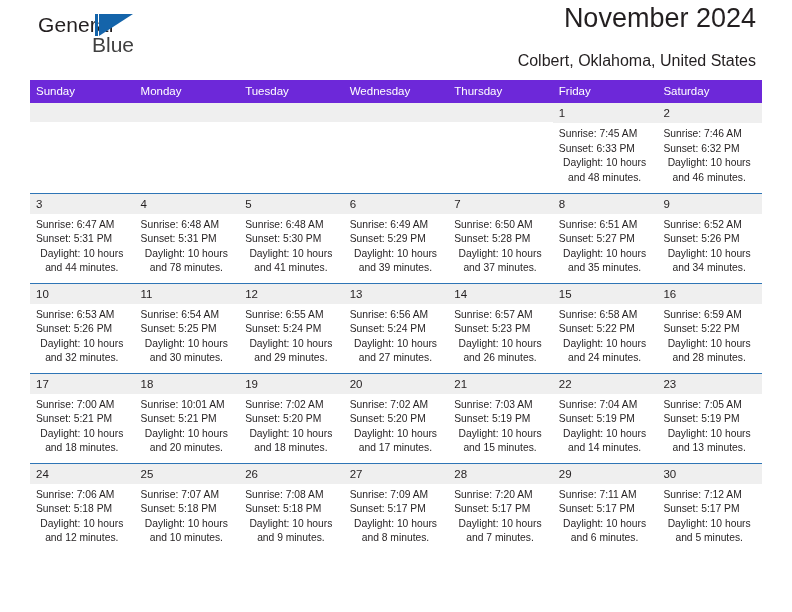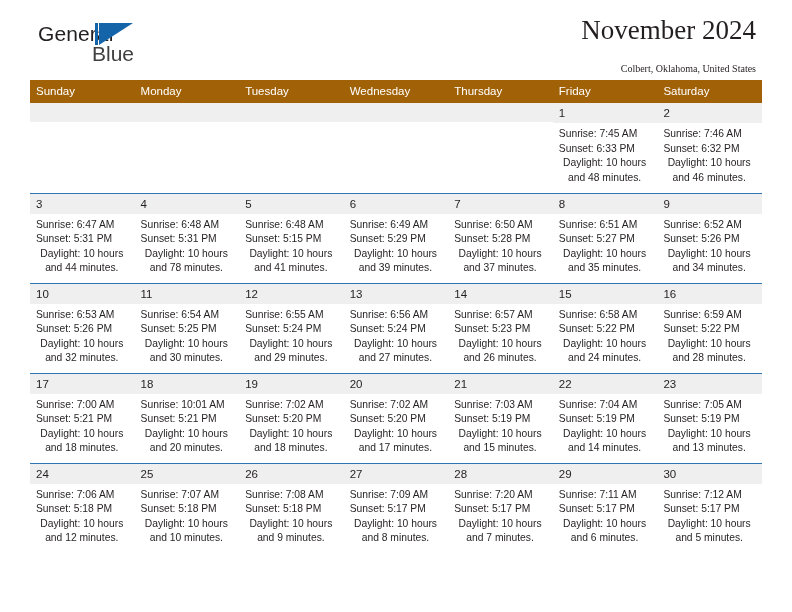--- a/index.html
+++ b/index.html
@@ -18,21 +18,21 @@
     width: 792px;
     height: 612px;
     position: relative;
     box-sizing: border-box;
     padding: 0 30px;
   }
 
   
   .topbar {
     display: flex;
-    align-items: flex-end;
+    align-items: center;
     justify-content: space-between;
     height: 74px;
     box-sizing: border-box;
   }
   .brand {
     position: relative;
     width: 180px;
     height: 56px;
   }
   .brand-general {
@@ -66,45 +66,44 @@
     left: 65px;
     top: 5px;
     width: 3px;
     height: 22px;
     background: #1464aa;
   }
 
   .titles {
     text-align: right;
     padding-right: 6px;
-    font-family: Liberation Serif, serif;
   }
   .cal-title {
     font-size: 27px;
     font-weight: normal;
     color: #231f20;
     line-height: 1.08;
     white-space: nowrap;
   }
   .cal-sub {
     margin-top: 18px;
-    font-size: 10px;
+    font-size: 16px;
     color: #231f20;
     white-space: nowrap;
   }
 
   
   .cal {
     width: 732px;
     border-collapse: collapse;
     table-layout: fixed;
     margin-top: 6px;
   }
   .cal th {
-    background: #a16207;
+    background: #6d28d9;
     color: #ffffff;
     font-size: 11.5px;
     font-weight: normal;
     text-align: left;
     padding: 5px 0 6px 6px;
     border: none;
   }
   .cal td {
     vertical-align: top;
     padding: 0;
@@ -217,21 +216,21 @@
             <div class="info">
               <div>Sunrise: 6:48 AM</div>
               <div>Sunset: 5:31 PM</div>
               <div class="daylight">Daylight: 10 hours and 78 minutes.</div>
             </div>
           </td>
           <td>
             <div class="daynum">5</div>
             <div class="info">
               <div>Sunrise: 6:48 AM</div>
-              <div>Sunset: 5:15 PM</div>
+              <div>Sunset: 5:30 PM</div>
               <div class="daylight">Daylight: 10 hours and 41 minutes.</div>
             </div>
           </td>
           <td>
             <div class="daynum">6</div>
             <div class="info">
               <div>Sunrise: 6:49 AM</div>
               <div>Sunset: 5:29 PM</div>
               <div class="daylight">Daylight: 10 hours and 39 minutes.</div>
             </div>

